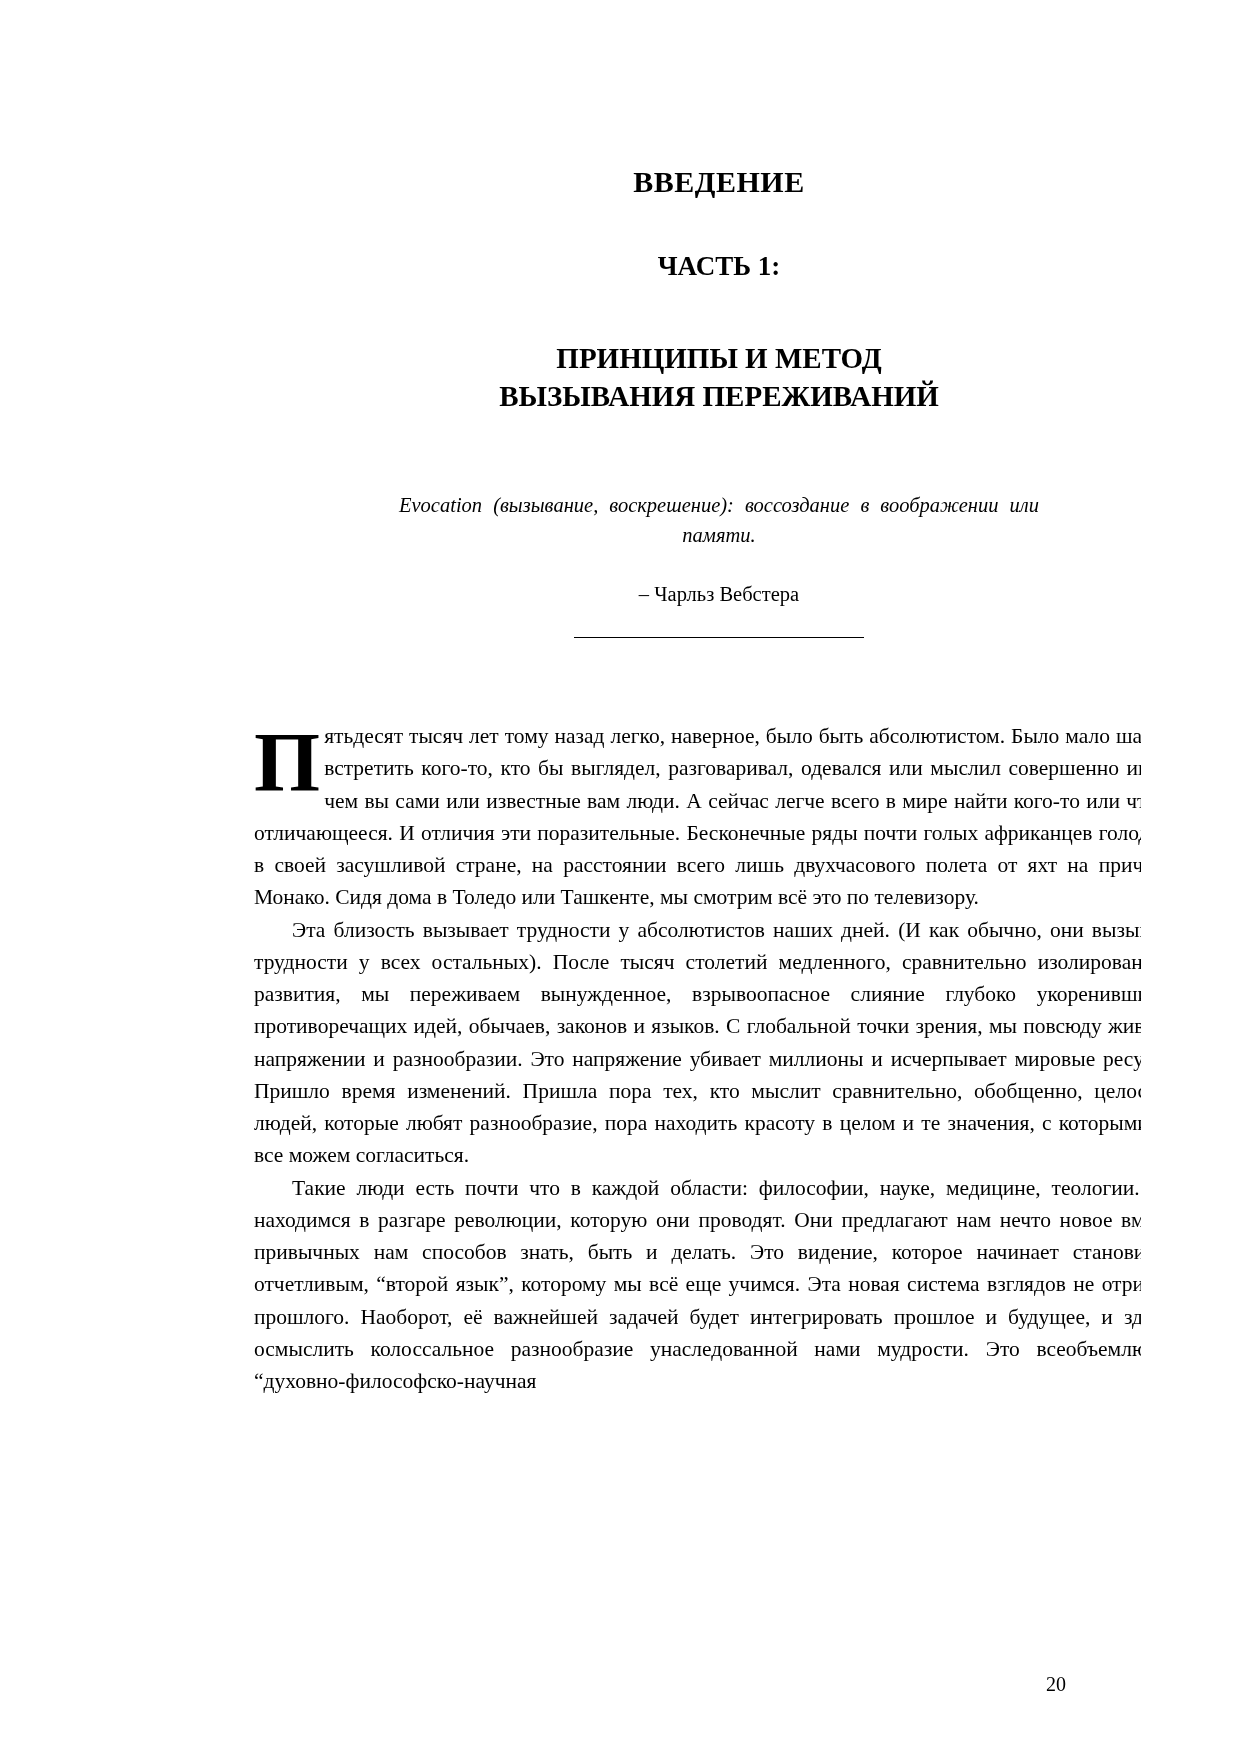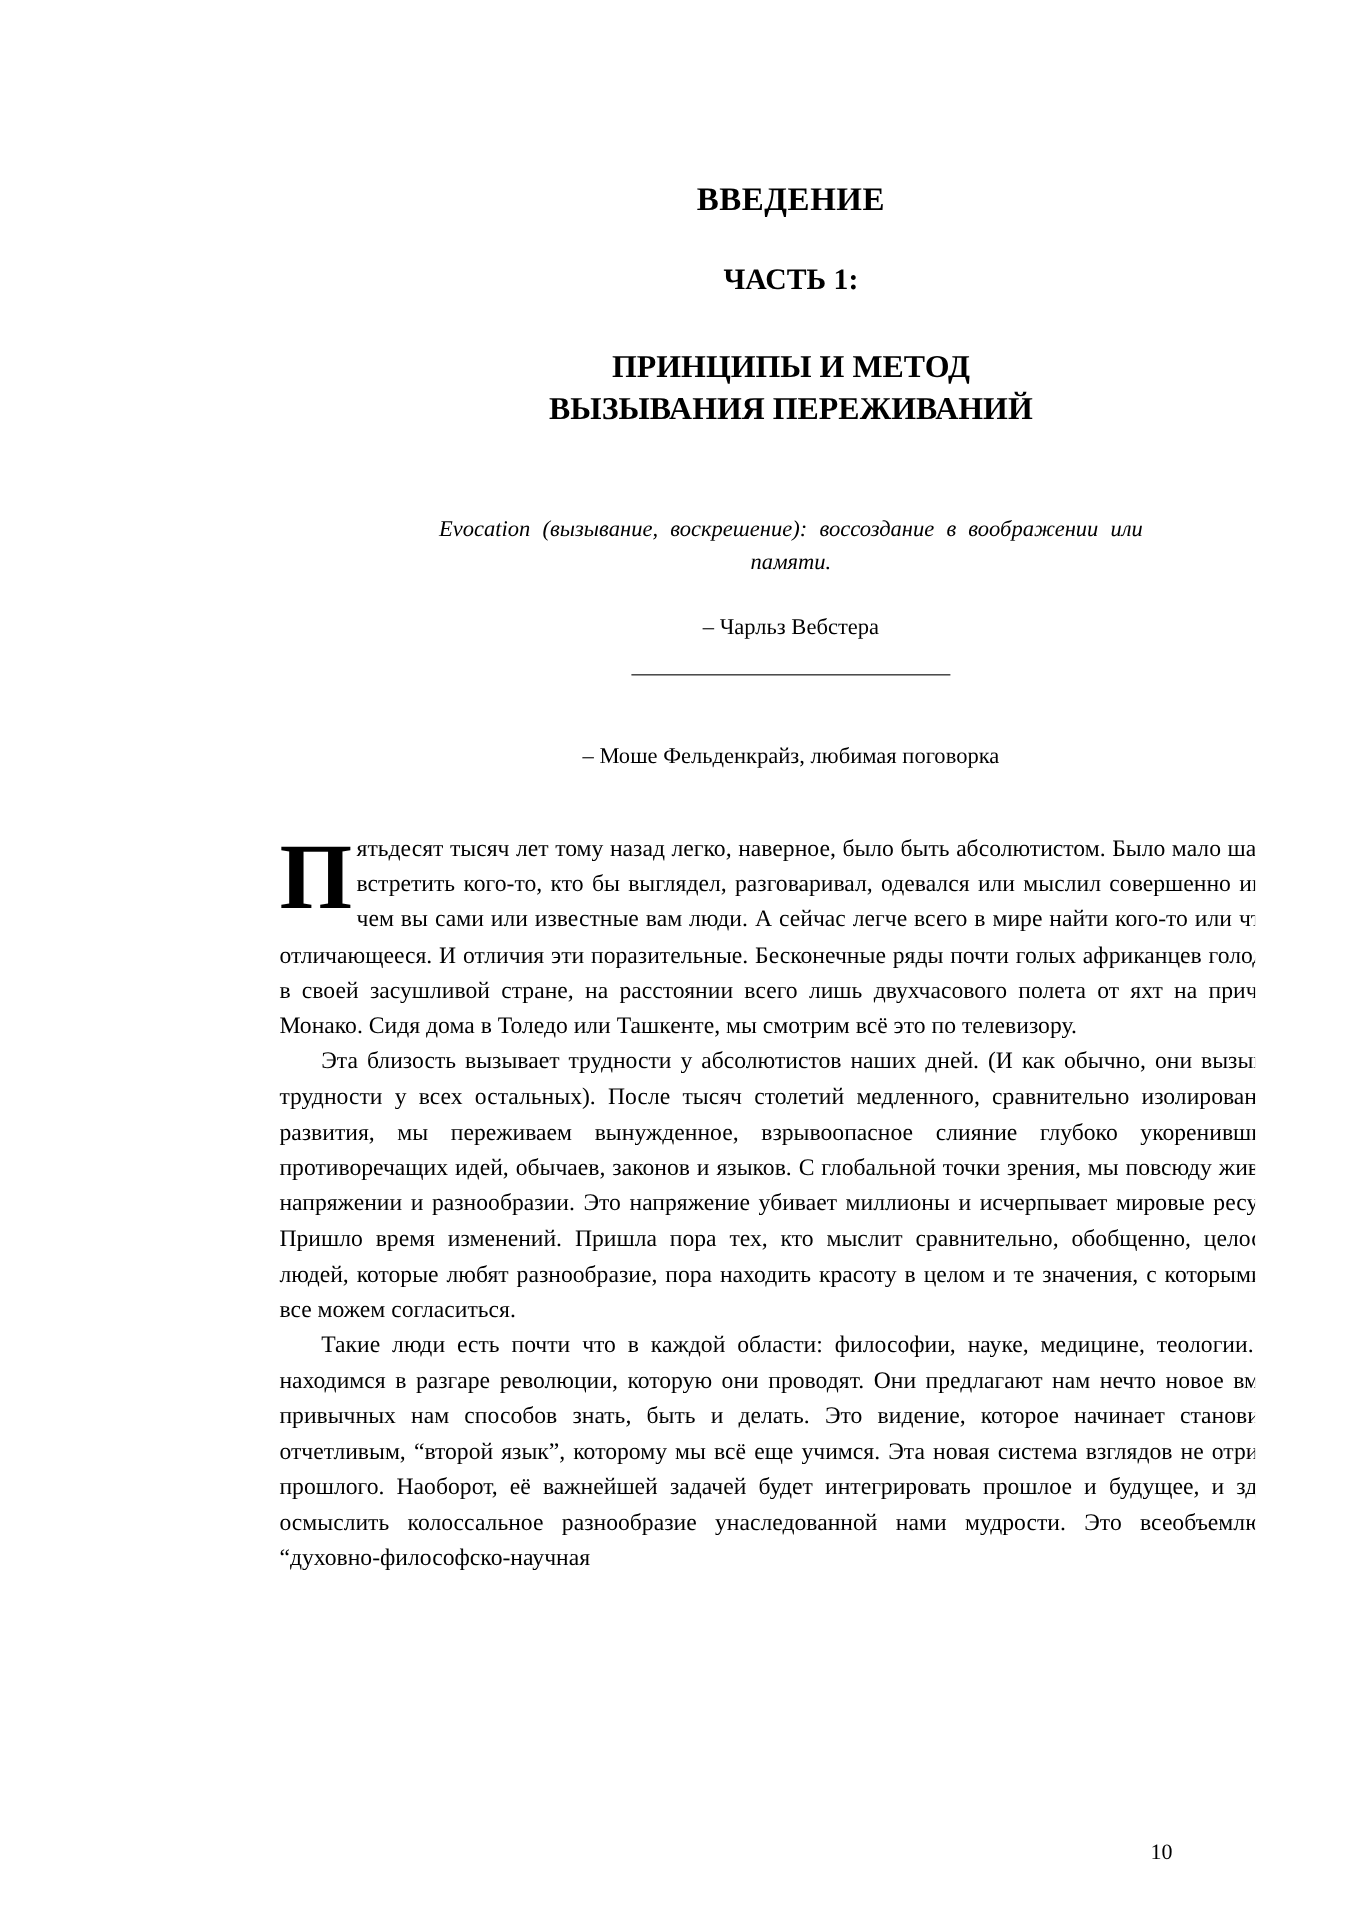--- a/index.html
+++ b/index.html
@@ -35,21 +35,21 @@
     font-size: 30px;
     font-weight: bold;
     letter-spacing: 0.5px;
     margin: 0;
     padding-top: 164px;
     line-height: 1.2;
   }
   .h-part {
     font-size: 27px;
     font-weight: bold;
-    margin: 0;
+    margin: 12px;
     padding-top: 38px;
     line-height: 1.2;
   }
   .h-title {
     font-size: 29px;
     font-weight: bold;
     margin: 0;
     padding-top: 46px;
     line-height: 1.30;
   }
@@ -149,28 +149,27 @@
 
       <div class="epigraph">
         <p class="epi-quote justified">Evocation (вызывание, воскрешение): воссоздание в воображении или памяти.</p>
         <p class="epi-attrib">– Чарльз Вебстера</p>
         <hr class="epi-rule">
       </div>
 
       <div class="epi-gap-after-rule"></div>
 
       <div class="epigraph">
-        <p class="epi-attrib">– Моше Фельденкрайз, любимая поговорка</p>
       </div>
 
     </div>
 
     <div class="body-text">
       <p class="first">Пятьдесят тысяч лет тому назад легко, наверное, было быть абсолютистом. Было мало шансов встретить кого-то, кто бы выглядел, разговаривал, одевался или мыслил совершенно иначе, чем вы сами или известные вам люди. А сейчас легче всего в мире найти кого-то или что-то отличающееся. И отличия эти поразительные. Бесконечные ряды почти голых африканцев голодают в своей засушливой стране, на расстоянии всего лишь двухчасового полета от яхт на причалах Монако. Сидя дома в Толедо или Ташкенте, мы смотрим всё это по телевизору.</p>
       <p>Эта близость вызывает трудности у абсолютистов наших дней. (И как обычно, они вызывают трудности у всех остальных). После тысяч столетий медленного, сравнительно изолированного развития, мы переживаем вынужденное, взрывоопасное слияние глубоко укоренившихся, противоречащих идей, обычаев, законов и языков. С глобальной точки зрения, мы повсюду живем в напряжении и разнообразии. Это напряжение убивает миллионы и исчерпывает мировые ресурсы. Пришло время изменений. Пришла пора тех, кто мыслит сравнительно, обобщенно, целостно, людей, которые любят разнообразие, пора находить красоту в целом и те значения, с которыми мы все можем согласиться.</p>
       <p>Такие люди есть почти что в каждой области: философии, науке, медицине, теологии. Мы находимся в разгаре революции, которую они проводят. Они предлагают нам нечто новое вместо привычных нам способов знать, быть и делать. Это видение, которое начинает становиться отчетливым, “второй язык”, которому мы всё еще учимся. Эта новая система взглядов не отрицает прошлого. Наоборот, её важнейшей задачей будет интегрировать прошлое и будущее, и здраво осмыслить колоссальное разнообразие унаследованной нами мудрости. Это всеобъемлющая “духовно-философско-научная</p>
     </div>
 
   </div>
 
-  <div class="folio">10</div>
+  <div class="folio">20</div>
 
 </div>
 
 </body></html>

